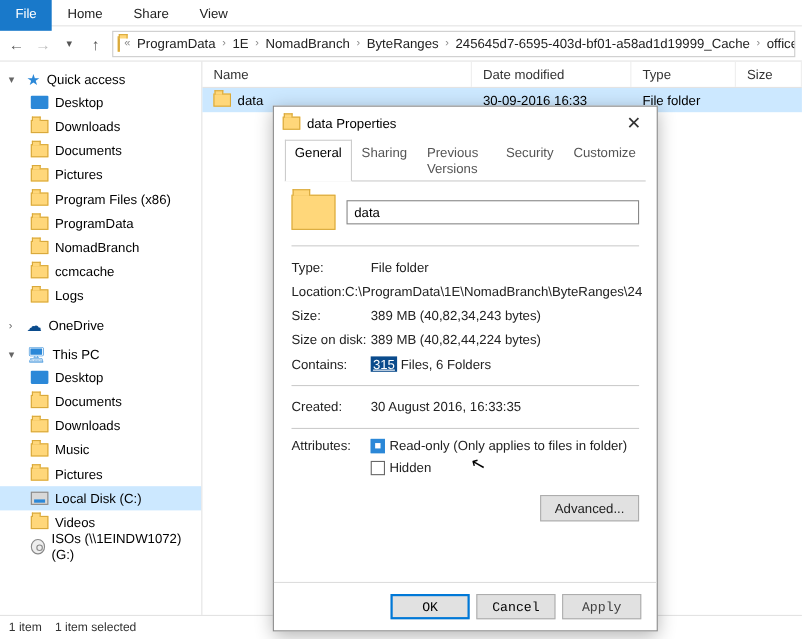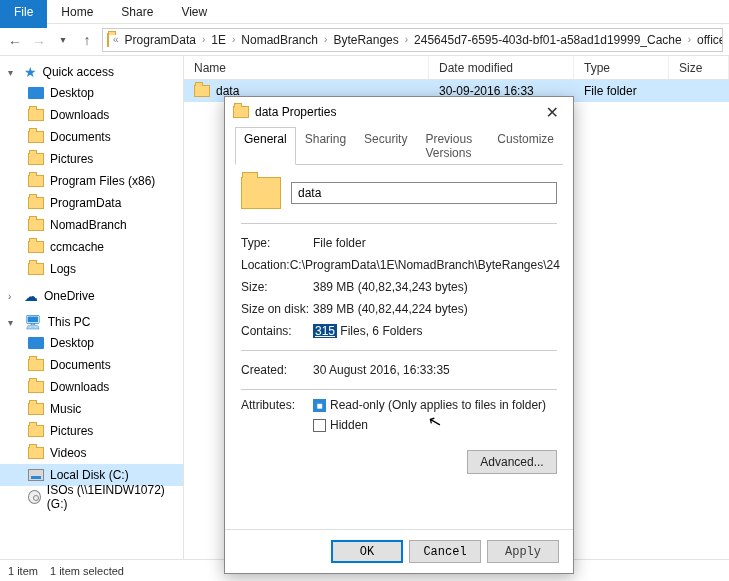--- a/index.html
+++ b/index.html
@@ -37,21 +37,21 @@
 .col-head { display: flex; border-bottom: 1px solid #e3e3e3; height: 24px; align-items: center; color: #333; font-size: 12px; }
 .col-head > div { padding: 0 10px; border-right: 1px solid #eee; height: 100%; display: flex; align-items: center; }
 .col-name { width: 245px; }
 .col-date { width: 145px; }
 .col-type { width: 95px; }
 .col-size { width: 60px; }
 .file-row { display: flex; height: 22px; align-items: center; background: #cce8ff; font-size: 12px; }
 .file-row > div { padding: 0 10px; }
 .status-bar { height: 22px; border-top: 1px solid #e3e3e3; display: flex; align-items: center; padding: 0 8px; font-size: 11px; color: #333; gap: 12px; }
 
-.dialog { position: absolute; left: 224px; top: 96px; width: 350px; height: 478px; background: #fff; border: 1px solid #888; box-shadow: 0 4px 16px rgba(0,0,0,.3); display: flex; flex-direction: column; justify-content: space-between; }
+.dialog { position: absolute; left: 248px; top: 96px; width: 350px; height: 478px; background: #fff; border: 1px solid #888; box-shadow: 0 4px 16px rgba(0,0,0,.3); display: flex; flex-direction: column; justify-content: space-between; }
 .dlg-title { height: 30px; display: flex; align-items: center; padding: 0 8px; gap: 6px; font-size: 12px; }
 .dlg-title-icon { width:16px; height:12px; background:#ffd77a; border:1px solid #d9a93b; position:relative; }
 .dlg-title-icon::before{content:"";position:absolute;top:-4px;left:0;width:6px;height:3px;background:#ffd77a;border:1px solid #d9a93b;border-bottom:none;}
 .dlg-close { margin-left: auto; font-size: 16px; color: #333; padding: 0 6px; }
 .dlg-tabs { display: flex; border-bottom: 1px solid #ccc; margin: 0 10px; font-size: 12px; }
 .dlg-tab { padding: 4px 8px; border: 1px solid transparent; color: #555; margin-bottom: -1px; }
 .dlg-tab.active { border: 1px solid #ccc; border-bottom: 1px solid #fff; background: #fff; color: #000; }
 .dlg-body { flex: 1; padding: 12px 16px; font-size: 12px; color: #222; }
 .dlg-name-row { display: flex; align-items: center; gap: 10px; margin-bottom: 14px; }
 .dlg-big-folder { width:40px; height:32px; background:#ffd77a; border:1px solid #d9a93b; position:relative; }
@@ -178,27 +178,27 @@
           <span>Downloads</span>
         </div>
       <div class="side-item">
           <span class="icon-folder"></span>
           <span>Music</span>
         </div>
       <div class="side-item">
           <span class="icon-folder"></span>
           <span>Pictures</span>
         </div>
-      <div class="side-item">
-          <span class="icon-folder"></span>
-          <span>Videos</span>
-        </div>
       <div class="side-item selected">
           <span class="icon-disk"></span>
           <span>Local Disk (C:)</span>
+        </div>
+      <div class="side-item">
+          <span class="icon-folder"></span>
+          <span>Videos</span>
         </div>
       <div class="side-item">
           <span class="icon-cd"></span>
           <span>ISOs (\\1EINDW1072) (G:)</span>
         </div>
     </div>
   </div>
 
   <div class="content">
     <div class="col-head">
@@ -225,22 +225,22 @@
 
 <div class="dialog">
   <div class="dlg-title">
     <span class="dlg-title-icon"></span>
     <span>data Properties</span>
     <span class="dlg-close">✕</span>
   </div>
   <div class="dlg-tabs">
     <div class="dlg-tab active">General</div>
     <div class="dlg-tab">Sharing</div>
+    <div class="dlg-tab">Previous Versions</div>
     <div class="dlg-tab">Security</div>
-    <div class="dlg-tab">Previous Versions</div>
     <div class="dlg-tab">Customize</div>
   </div>
   <div class="dlg-body">
     <div class="dlg-name-row">
       <div class="dlg-big-folder"></div>
       <input class="dlg-name-input" value="data" style="">
     </div>
     <hr class="dlg-sep">
     <div class="dlg-row">
         <span class="lbl">Type:</span>

